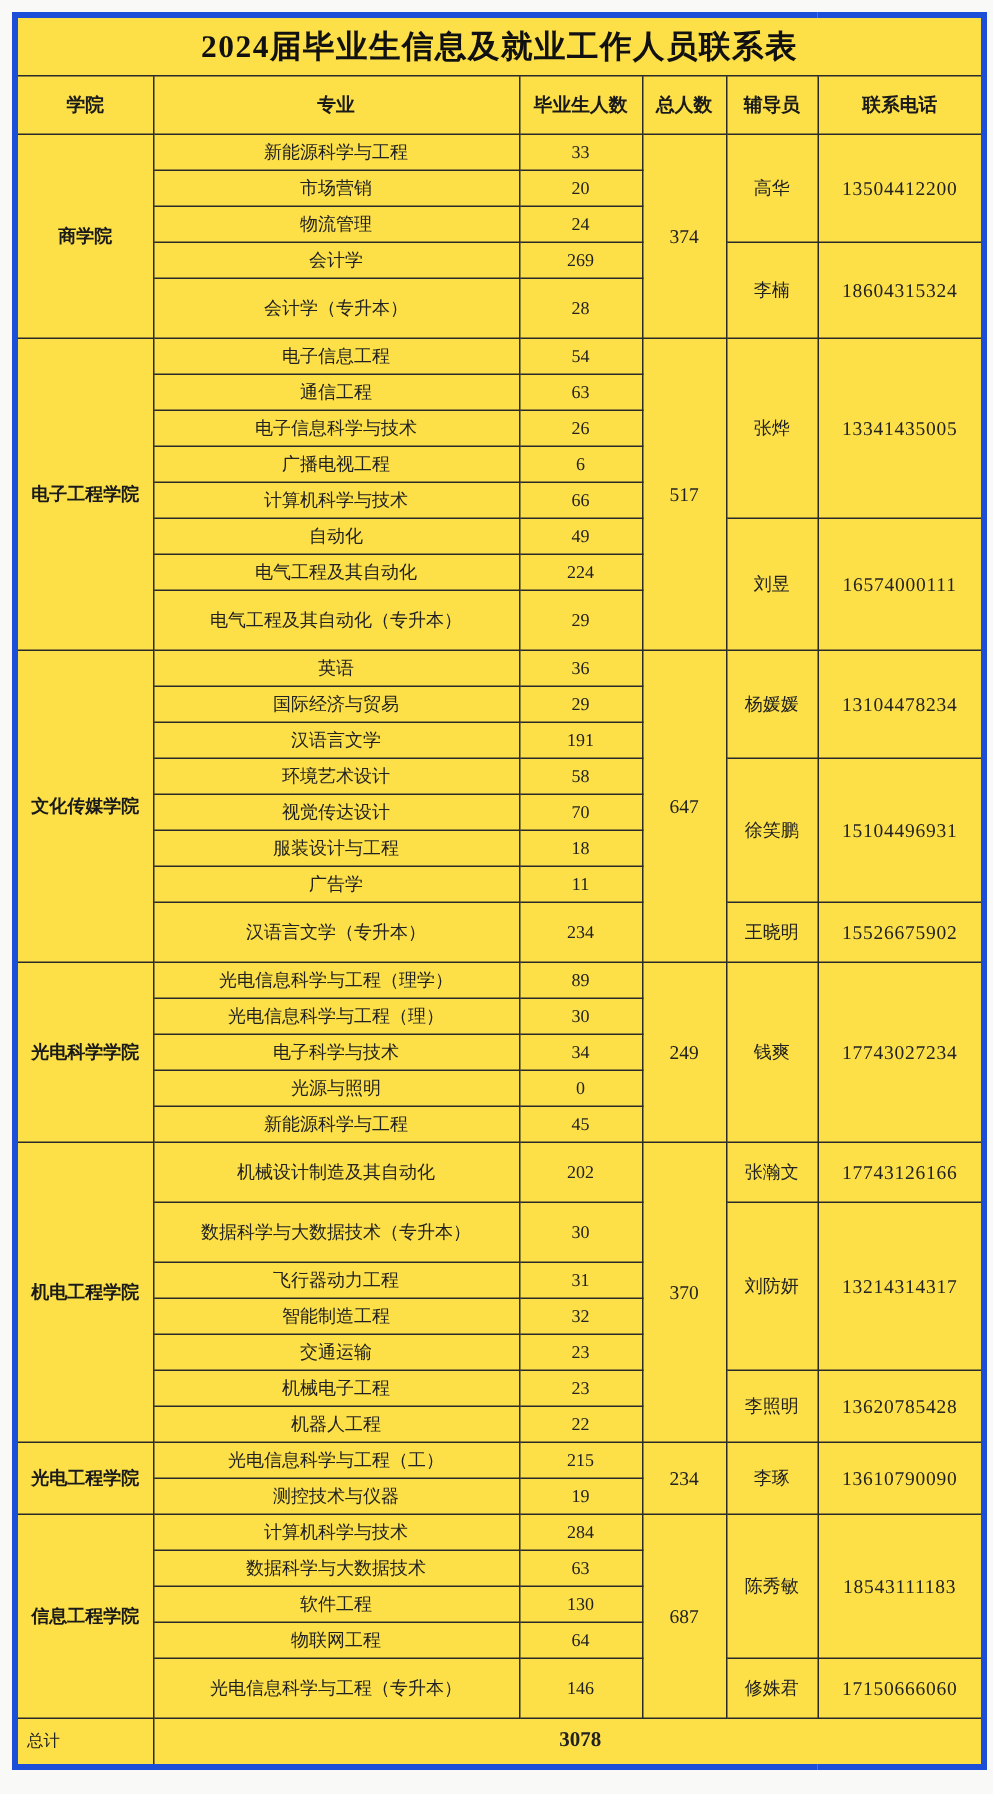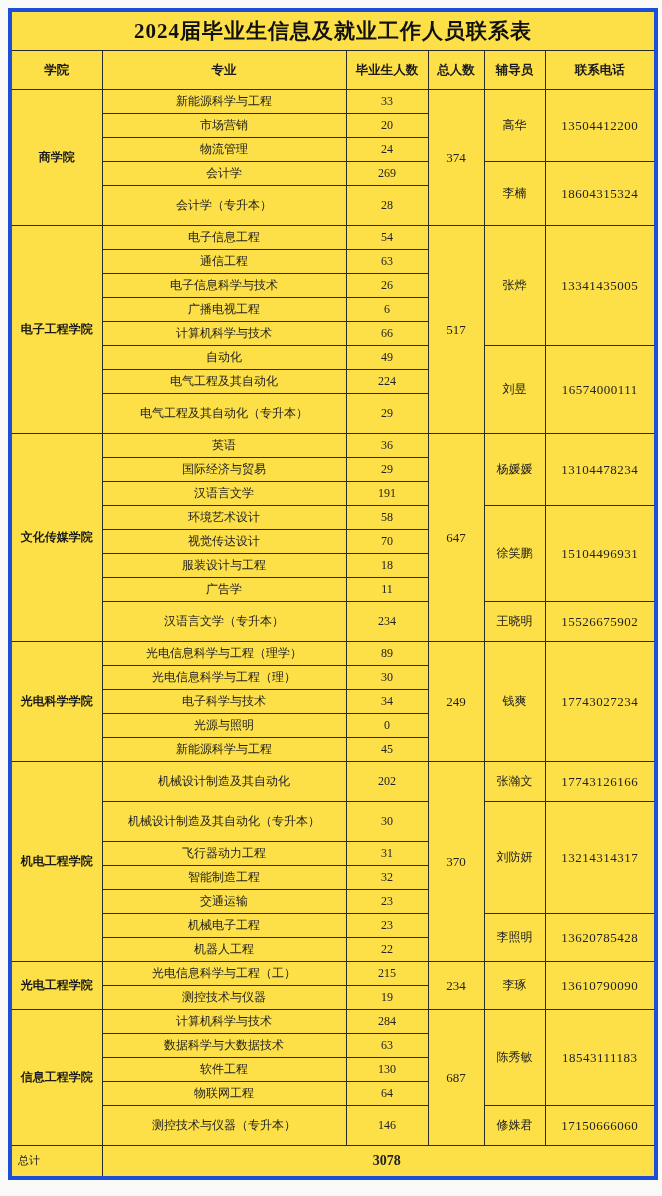--- a/index.html
+++ b/index.html
@@ -229,21 +229,21 @@
         </tr>
         <tr class="tall">
           <th rowspan="7" class="college-cell">机电工程学院</th>
           <td class="major-cell">机械设计制造及其自动化</td>
           <td class="count-cell">202</td>
           <td rowspan="7" class="total-cell">370</td>
           <td class="counselor-cell">张瀚文</td>
           <td class="phone-cell">17743126166</td>
         </tr>
         <tr class="tall">
-          <td class="major-cell">机械设计制造及其自动化（专升本）</td>
+          <td class="major-cell">数据科学与大数据技术（专升本）</td>
           <td class="count-cell">30</td>
           <td rowspan="4" class="counselor-cell">刘防妍</td>
           <td rowspan="4" class="phone-cell">13214314317</td>
         </tr>
         <tr>
           <td class="major-cell">飞行器动力工程</td>
           <td class="count-cell">31</td>
         </tr>
         <tr>
           <td class="major-cell">智能制造工程</td>
@@ -289,21 +289,21 @@
         </tr>
         <tr>
           <td class="major-cell">软件工程</td>
           <td class="count-cell">130</td>
         </tr>
         <tr>
           <td class="major-cell">物联网工程</td>
           <td class="count-cell">64</td>
         </tr>
         <tr class="tall">
-          <td class="major-cell">测控技术与仪器（专升本）</td>
+          <td class="major-cell">光电信息科学与工程（专升本）</td>
           <td class="count-cell">146</td>
           <td class="counselor-cell">修姝君</td>
           <td class="phone-cell">17150666060</td>
         </tr>
       </tbody>
     <tfoot>
       <tr>
         <td class="grand-total-label-cell">总计</td>
         <td colspan="5" class="grand-total-value-cell">3078</td>
       </tr>

